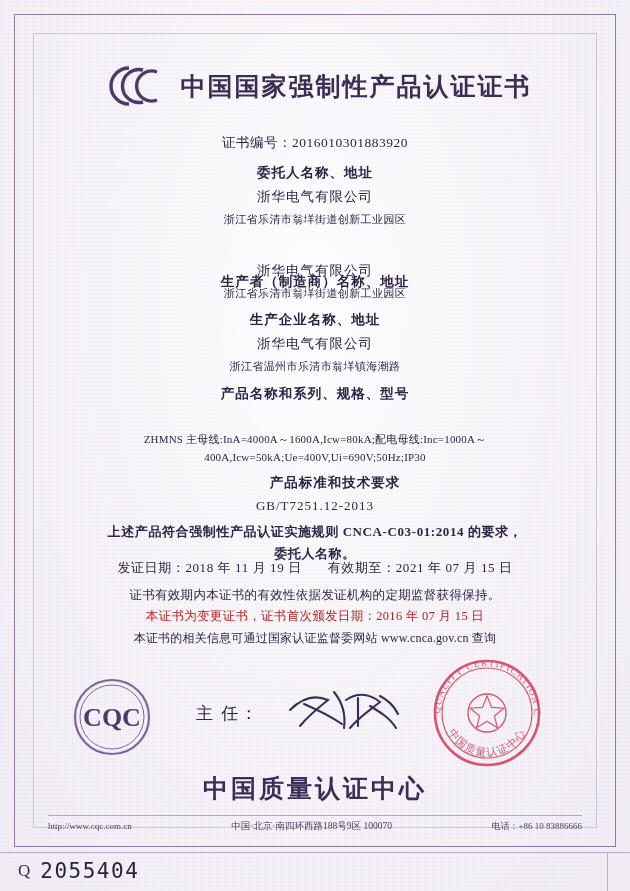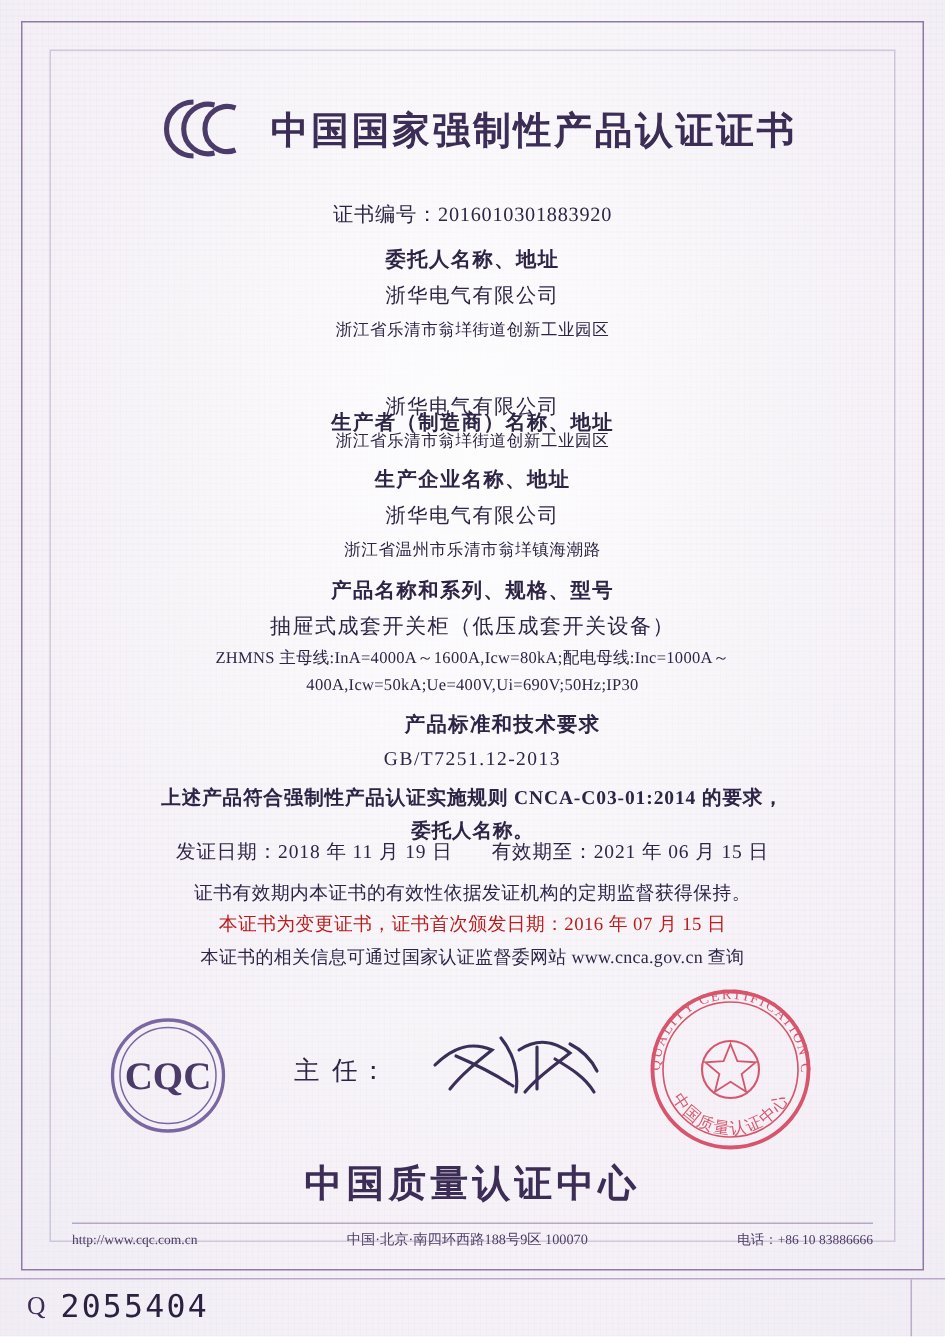--- a/index.html
+++ b/index.html
@@ -290,37 +290,36 @@
 
   <div class="center-line lbl l-maker-lbl">生产者（制造商）名称、地址</div>
   <div class="center-line val-big l-maker-name">浙华电气有限公司</div>
   <div class="center-line val-small l-maker-addr">浙江省乐清市翁垟街道创新工业园区</div>
 
   <div class="center-line lbl l-factory-lbl">生产企业名称、地址</div>
   <div class="center-line val-big l-factory-name">浙华电气有限公司</div>
   <div class="center-line lbl l-prod-lbl">产品名称和系列、规格、型号</div>
 
   <div class="center-line val-small l-factory-addr">浙江省温州市乐清市翁垟镇海潮路</div>
-  <div class="center-line val-big l-prod-name">抽屉式成套开关柜（低压成套开关设备）</div>
 
   <div class="spec-block">
     <div>ZHMNS  主母线:InA=4000A～1600A,Icw=80kA;配电母线:Inc=1000A～</div>
     <div>400A,Icw=50kA;Ue=400V,Ui=690V;50Hz;IP30</div>
   </div>
 
   <div class="center-line lbl l-std-lbl">产品标准和技术要求</div>
   <div class="center-line val-big l-std-val">GB/T7251.12-2013</div>
 
   <div class="conform">
     <div>上述产品符合强制性产品认证实施规则 CNCA-C03-01:2014 的要求，</div>
     <div>委托人名称。</div>
   </div>
 
   <div class="dates">
-    <span>发证日期：</span><span>2018 年 11 月 19 日</span><span class="gap"></span><span>有效期至：</span><span>2021 年 06 月 15 日</span>
+    <span>发证日期：</span><span>2018 年 11 月 19 日</span><span class="gap"></span><span>有效期至：</span><span>2021 年 07 月 15 日</span>
   </div>
 
   <div class="note1">证书有效期内本证书的有效性依据发证机构的定期监督获得保持。</div>
   <div class="note2">本证书为变更证书，证书首次颁发日期：2016 年 07 月 15 日</div>
   <div class="note3">本证书的相关信息可通过国家认证监督委网站 www.cnca.gov.cn 查询</div>
 
   <svg class="cqc-logo" viewBox="0 0 80 80">
     <circle cx="40" cy="40" r="37" fill="none" stroke="#7a66a0" stroke-width="2.2"></circle>
     <circle cx="40" cy="40" r="32" fill="none" stroke="#7a66a0" stroke-width="1"></circle>
     <text x="40" y="49" text-anchor="middle" font-family="Liberation Serif, serif" font-size="26" font-weight="bold" fill="#4b3b68">CQC</text>

